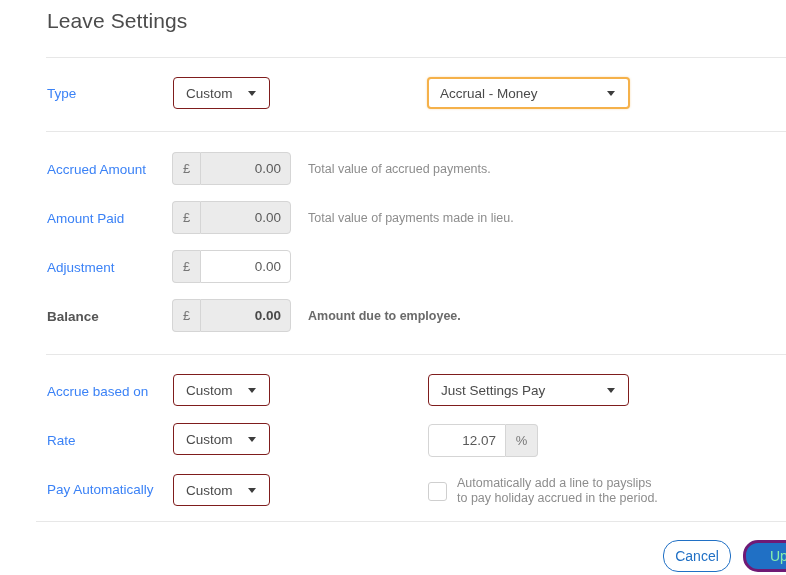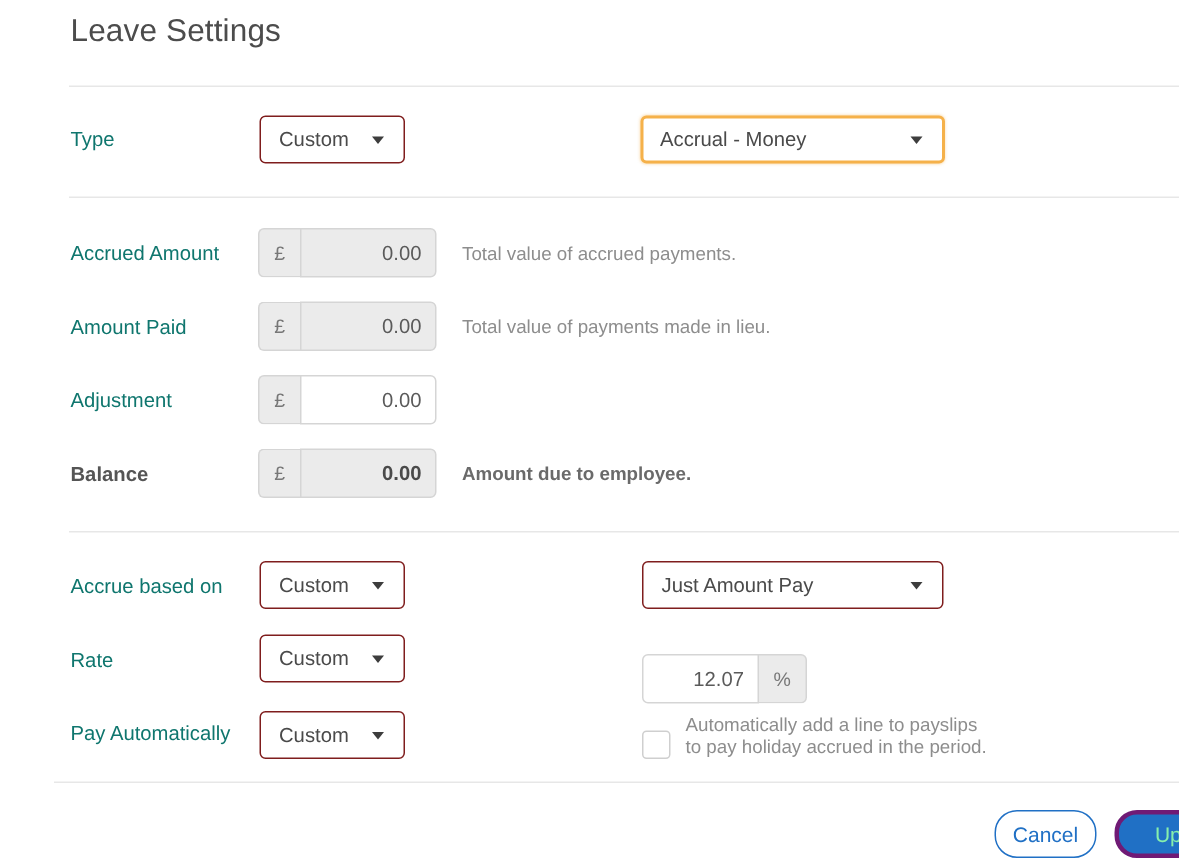--- a/index.html
+++ b/index.html
@@ -73,21 +73,21 @@
     left: 0;
     right: 0;
     height: 34px;
   }
   .row-label {
     position: absolute;
     left: 11px;
     top: 50%;
     transform: translateY(-50%);
     font-size: 13.5px;
-    color: #0f766e;
+    color: #3b82f6;
     white-space: nowrap;
   }
   .row-label.strong {
     color: #555;
     font-weight: bold;
   }
 
   
   .select {
     position: absolute;
@@ -178,21 +178,21 @@
   }
   .hint.strong {
     font-weight: bold;
     color: #6a6a6a;
   }
 
   
   .checkbox-wrap {
     position: absolute;
     display: flex;
-    align-items: flex-end;
+    align-items: center;
   }
   .checkbox-box {
     box-sizing: border-box;
     width: 19px;
     height: 19px;
     border: 1px solid #cfcfcf;
     border-radius: 3px;
     background: #fff;
     flex: none;
     margin-top: 1px;
@@ -303,34 +303,34 @@
 
   <div class="row" style="top:374px;">
     <div class="row-label">Accrue based on</div>
 
     <div class="select" style="left:137px; top:0; width:97px;">
       <span class="sel-text">Custom</span>
       <span class="caret"></span>
     </div>
 
     <div class="select" style="left:392px; top:0; width:201px;">
-      <span class="sel-text">Just Amount Pay</span>
+      <span class="sel-text">Just Settings Pay</span>
       <span class="caret"></span>
     </div>
   </div>
 
   <div class="row" style="top:423px;">
     <div class="row-label">Rate</div>
 
     <div class="select" style="left:137px; top:0; width:97px;">
       <span class="sel-text">Custom</span>
       <span class="caret"></span>
     </div>
 
-    <div class="input-group" style="left:392px; top:13px;">
+    <div class="input-group" style="left:392px; top:1px;">
       <div class="ig-field r-right editable" style="width:78px;">12.07</div>
       <div class="ig-addon right">%</div>
     </div>
   </div>
 
   <div class="row" style="top:472px;">
     <div class="row-label">Pay Automatically</div>
 
     <div class="select" style="left:137px; top:2px; width:97px;">
       <span class="sel-text">Custom</span>

